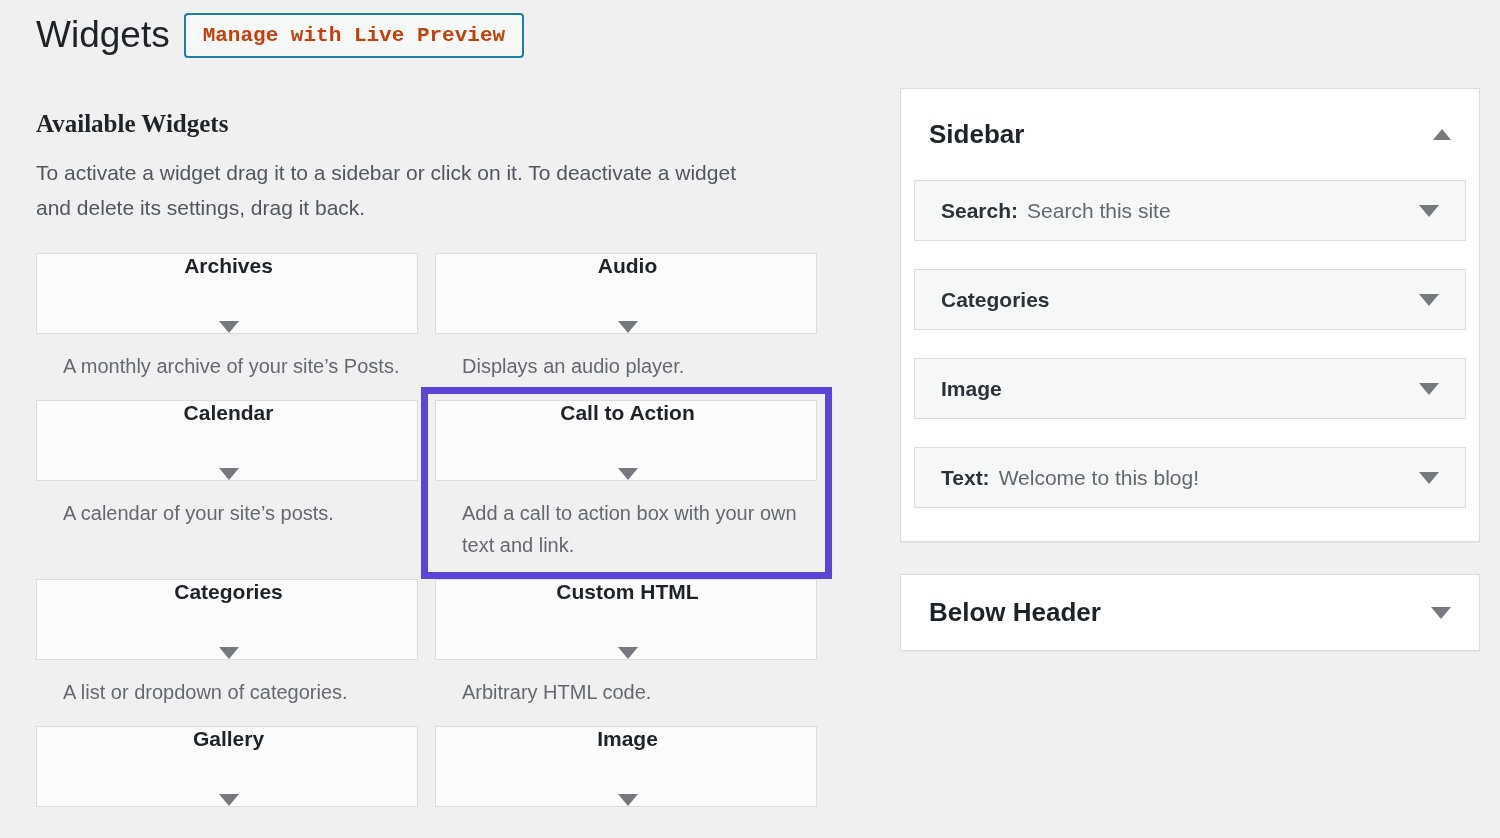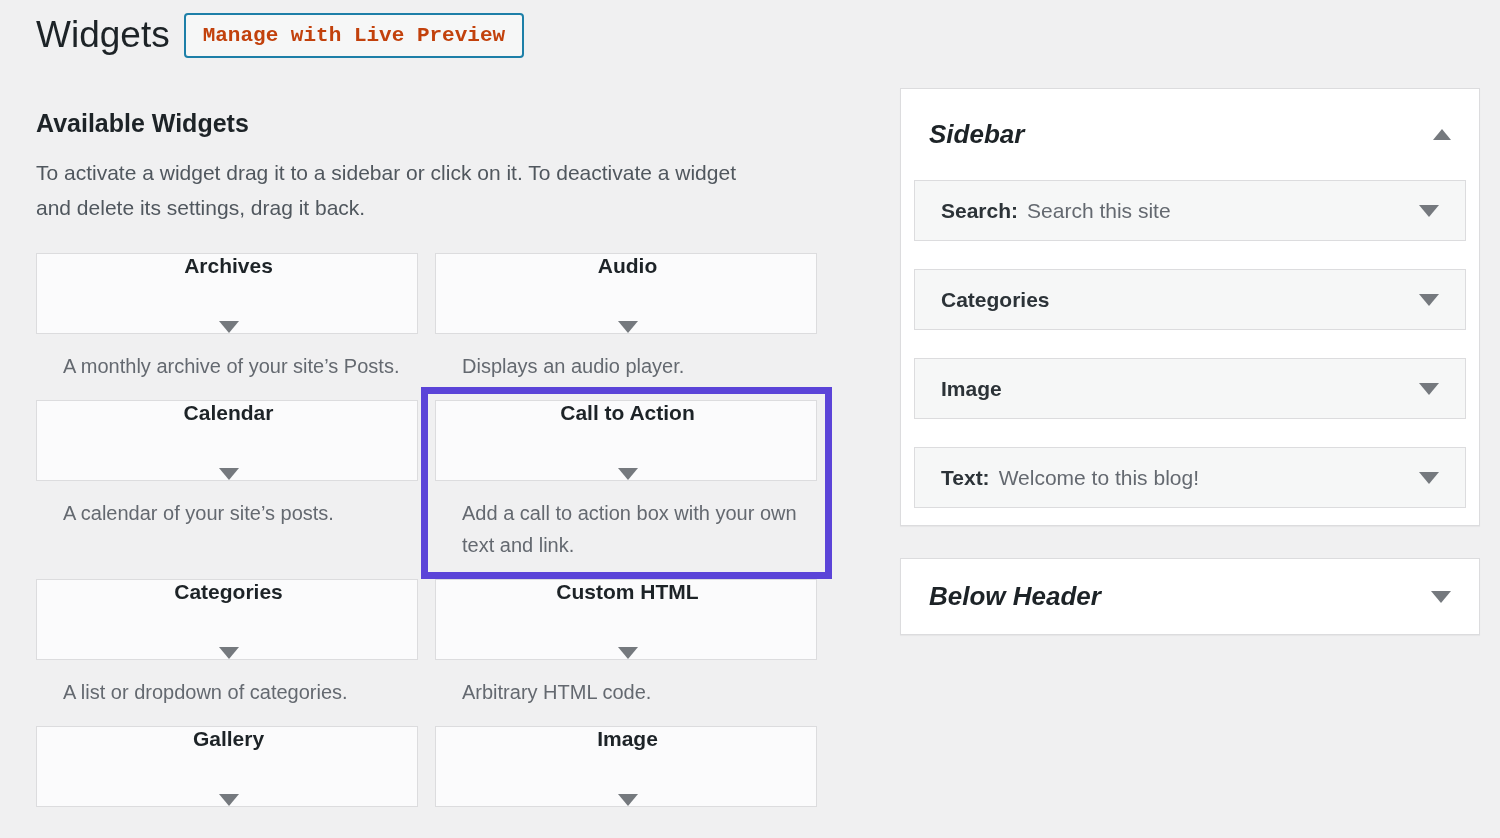--- a/index.html
+++ b/index.html
@@ -10,21 +10,21 @@
 
   
   .page-header { position:absolute; left:36px; top:12px; display:flex; align-items:center; gap:14px; }
   .page-title { font-size:37px; font-weight:400; color:#1d2327; margin:0; line-height:1.25; }
   .manage-btn { font-family:Liberation Mono, monospace; font-size:21px; font-weight:700; color:#c2410c;
                 background:#f6f7f7; border:2px solid #1d7fa8; border-radius:4px;
                 padding:8px 17px; cursor:pointer; line-height:1.2; }
 
   
   .available { position:absolute; left:36px; top:108px; width:800px; }
-  .section-heading { font-size:25px; font-weight:700; color:#1d2327; margin:0; line-height:31px; }
+  .section-heading { font-size:25px; font-weight:700; color:#1d2327; margin:0; line-height:31px;font-family:Liberation Serif, serif; }
   .intro { font-size:21px; line-height:35px; color:#50575e; margin:16px 0 0; max-width:718px; }
 
   .cards { display:flex; flex-wrap:wrap; column-gap:17px; margin-top:28px; width:782px; }
   .cell { width:382px; position:relative; display:flow-root; }
   .widget-card { height:81px; background:#fbfbfc; border:1px solid #dcdcde; box-sizing:border-box;
                  display:flex; align-items:center; justify-content:space-between;
                  padding:0 25px 0 28px; cursor:pointer;flex-direction:column; }
   .card-title { font-size:21px; font-weight:700; color:#1d2327; }
   .widget-desc { font-size:20px; line-height:32px; color:#646970;
                  margin:16px 0 18px; padding:0 14px 0 27px; min-height:32px; }
@@ -40,25 +40,25 @@
   .highlight-ring { position:absolute; top:-13px; left:-14px; right:-15px; bottom:0;
                     border:7px solid #5b44d8; pointer-events:none; }
 
   
   .sidebars { position:absolute; left:900px; top:88px; width:580px; }
   .panel { background:#ffffff; border:1px solid #dcdcde; box-sizing:border-box;
            box-shadow:0 1px 1px rgba(0,0,0,0.04); }
   .sidebar-panel { padding:0 13px 17px; margin-bottom:32px; }
   .panel-header { display:flex; align-items:center; justify-content:space-between;
                   padding:30px 15px 30px; }
-  .panel-title { font-size:26px; font-weight:700; color:#1d2327; line-height:31px;font-style:italic; }
+  .panel-title { font-size:26px; font-weight:700; color:#1d2327; line-height:31px; }
   .sidebar-widget { height:61px; background:#f6f7f7; border:1px solid #dcdcde; box-sizing:border-box;
                     display:flex; align-items:center; justify-content:space-between;
                     padding:0 26px; margin-bottom:28px; cursor:pointer; }
-  .sidebar-widget:last-child { margin-bottom:0; }
+  .sidebar-widget:last-child { margin-bottom:16px; }
   .w-label  { font-size:21px; font-weight:700; color:#2c3338; }
   .w-detail { font-size:21px; font-weight:400; color:#646970; }
   .w-detail:not(:empty) { margin-left:9px; }
 
   .panel.collapsed { height:77px; display:flex; align-items:center; justify-content:space-between;
                      padding:0 28px; margin-bottom:30px; cursor:pointer;gap:8px; }
 </style>
 </head>
 <body>
 

